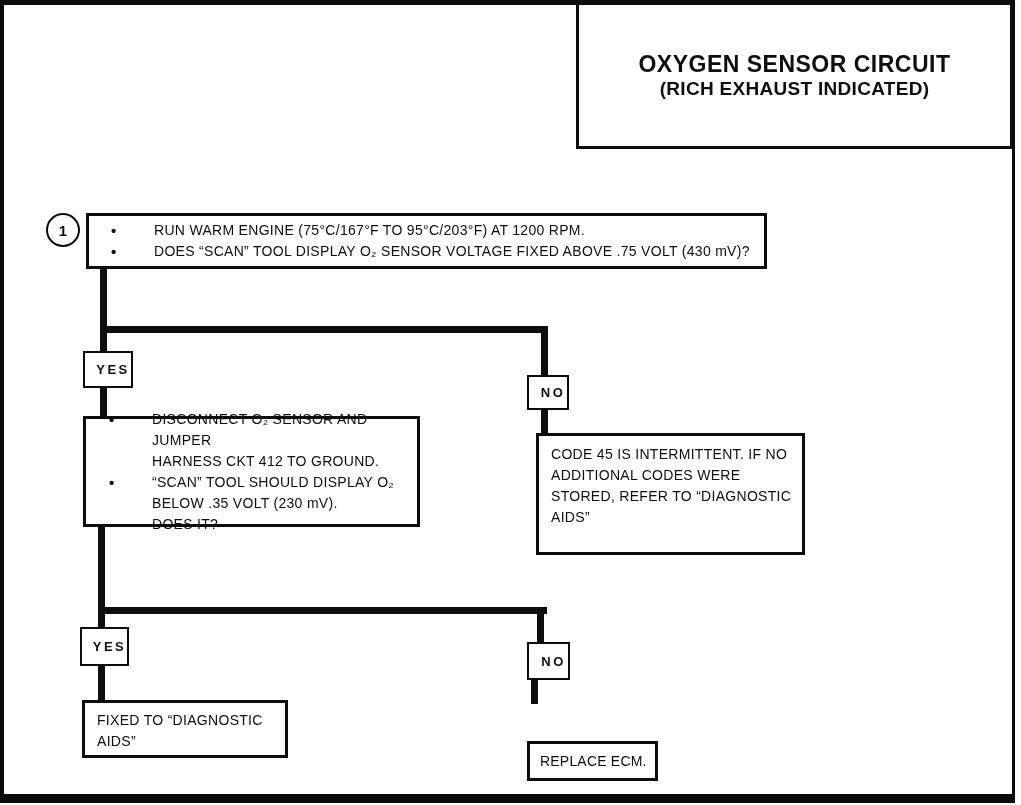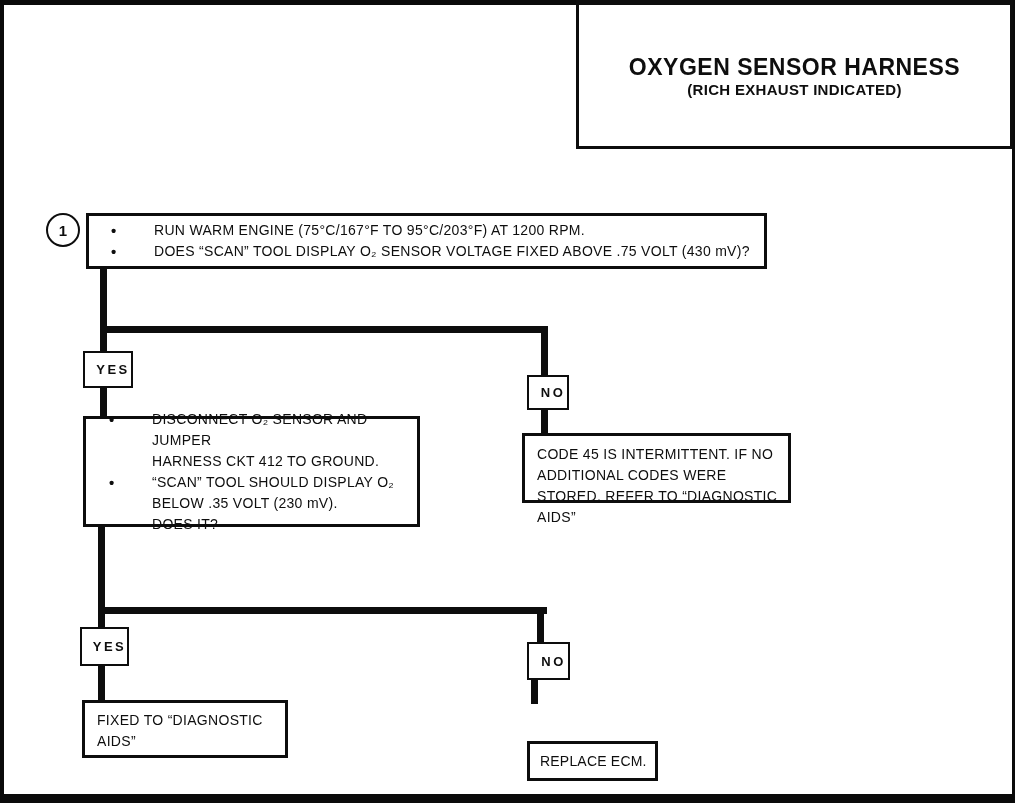--- a/index.html
+++ b/index.html
@@ -17,21 +17,21 @@
     box-sizing:border-box;
   }
   .title-box {
     left:576px; top:0; width:437px; height:149px;
     border-width:5px 3px 3px 3px;
     display:flex; flex-direction:column; align-items:center; justify-content:center;
     text-align:center;
   }
   .title-code { font-size:34px; font-weight:bold; letter-spacing:1px; margin-bottom:12px; }
   .title-sub  { font-size:23px; font-weight:bold; letter-spacing:0.5px; }
-  .title-sub2 { font-size:15px; font-weight:bold; letter-spacing:0.3px; }
+  .title-sub2 { font-size:19px; font-weight:bold; letter-spacing:0.3px; }
 
   .step-circle {
     position:absolute; left:46px; top:213px; width:30px; height:30px;
     border:2px solid #0d0d0d; border-radius:50%;
     display:flex; align-items:center; justify-content:center;
     font-size:15px; font-weight:bold; background:#fff;
   }
 
   .flow-text {
     font-weight:normal; font-size:14px; line-height:21px; letter-spacing:0.3px;
@@ -42,21 +42,21 @@
   .nowrap { white-space:nowrap; }
 
   .q1-box {
     left:86px; top:213px; width:681px; height:56px;
     display:flex; flex-direction:column; justify-content:center; padding-left:15px;
   }
   .disconnect-box {
     left:83px; top:416px; width:337px; height:111px;
     display:flex; flex-direction:column; justify-content:center; padding-left:16px;
   }
-  .intermittent-box { left:522px; top:433px; width:269px; height:70px; padding:8px 6px 0 12px; }
+  .intermittent-box { left:536px; top:433px; width:269px; height:122px; padding:8px 6px 0 12px; }
   .refer-box   { left:82px;  top:700px; width:206px; height:58px; padding:7px 6px 0 12px; }
   .replace-box {
     left:527px; top:741px; width:131px; height:40px;
     display:flex; align-items:center; padding-left:10px;
   }
   .replace-box .flow-text { letter-spacing:0.2px; }
 
   .label-box {
     display:flex; align-items:center; justify-content:center;
     font-weight:bold; font-size:13px; letter-spacing:2.5px; padding-left:10px;
@@ -79,21 +79,21 @@
   .v-y2a { left:98px;  top:666px; width:7px; height:34px; }
   .v-n2b { left:531px; top:680px; width:7px; height:24px; }
 </style>
 </head>
 <body>
 
 <div class="page">
   <div class="frame"></div>
 
   <div class="box title-box">
-    <div class="title-sub">OXYGEN SENSOR HARNESS</div>
+    <div class="title-sub">OXYGEN SENSOR CIRCUIT</div>
     <div class="title-sub2">(RICH EXHAUST INDICATED)</div>
   </div>
 
   <div class="step-circle">
     <span>1</span>
   </div>
 
   <div class="box q1-box">
     <div class="bullet-row nowrap">
       <span class="bullet-glyph">•</span>

